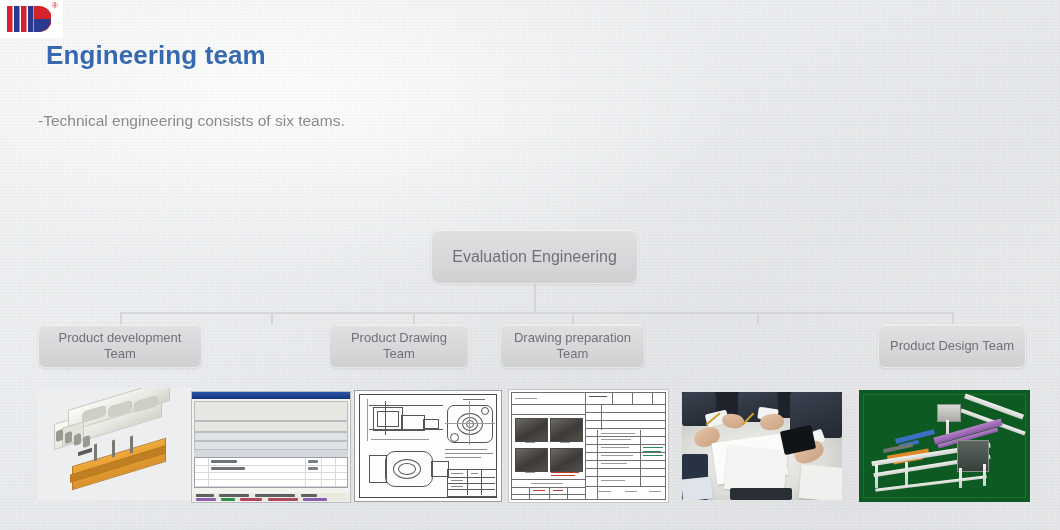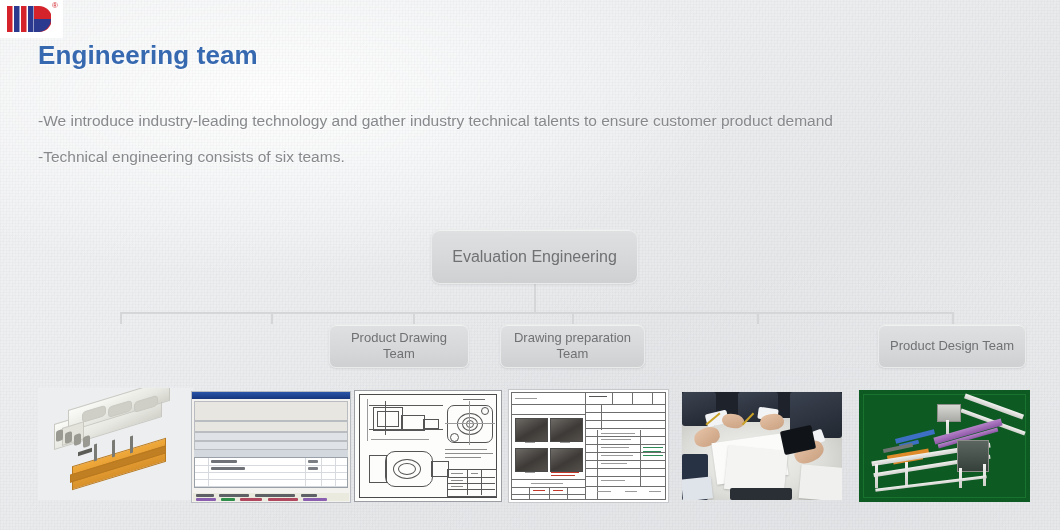--- a/index.html
+++ b/index.html
@@ -57,21 +57,21 @@
     position: absolute;
     left: 52px; top: 2px;
     font-size: 8px;
     color: #cf1f26;
     line-height: 1;
   }
 
   
   #page-title {
     position: absolute;
-    left: 38px; top: 40px;
+    left: 46px; top: 40px;
     font-size: 26px;
     font-weight: bold;
     color: #3769b0;
     letter-spacing: .1px;
     text-shadow: 0 1px 2px rgba(255,255,255,.9);
     white-space: nowrap;
   }
 
   
   #body-copy {
@@ -241,37 +241,37 @@
       <rect x="22" y="1" width="5.5" height="26" fill="#2b3a8f"></rect>
       <path d="M28 1 H33 A13 13 0 0 1 33 27 H28 Z" fill="#d4232b"></path>
       <path d="M28 14 H45 A13 13 0 0 1 33 27 H28 Z" fill="#2b3a8f"></path>
     </svg>
     <span id="logo-reg">®</span>
   </div>
 
   <div id="page-title">Engineering team</div>
 
   <div id="body-copy">
-    <div class="copy-line">-We introduce industry-leading technology and gather industry technical talents to ensure customer product demand</div>
     <div class="copy-line">-Technical engineering consists of six teams.</div>
   </div>
 
   <div id="org">
 
     <div class="conn" id="conn-stem"></div>
     <div class="conn" id="conn-bus"></div>
     <div class="conn conn-drop" id="drop-0"></div>
     <div class="conn conn-drop" id="drop-1"></div>
     <div class="conn conn-drop" id="drop-2"></div>
     <div class="conn conn-drop" id="drop-3"></div>
     <div class="conn conn-drop" id="drop-4"></div>
     <div class="conn conn-drop" id="drop-5"></div>
 
     <div class="node" id="node-root">Evaluation Engineering</div>
 
+    <div class="node node-leaf" id="leaf-0">Product development Team</div>
     <div class="node node-leaf" id="leaf-2">Product Drawing Team</div>
     <div class="node node-leaf" id="leaf-3">Drawing preparation Team</div>
     <div class="node node-leaf" id="leaf-5">Product Design Team</div>
   </div>
 
   <div id="thumbs">
 
     <div class="thumb" id="thumb-0">
       <div class="t0-bg"></div>
       <div class="t0-pcb" style="left:34px; top:64px;  width:92px; height:22px; transform:skewY(-17deg);"></div>

